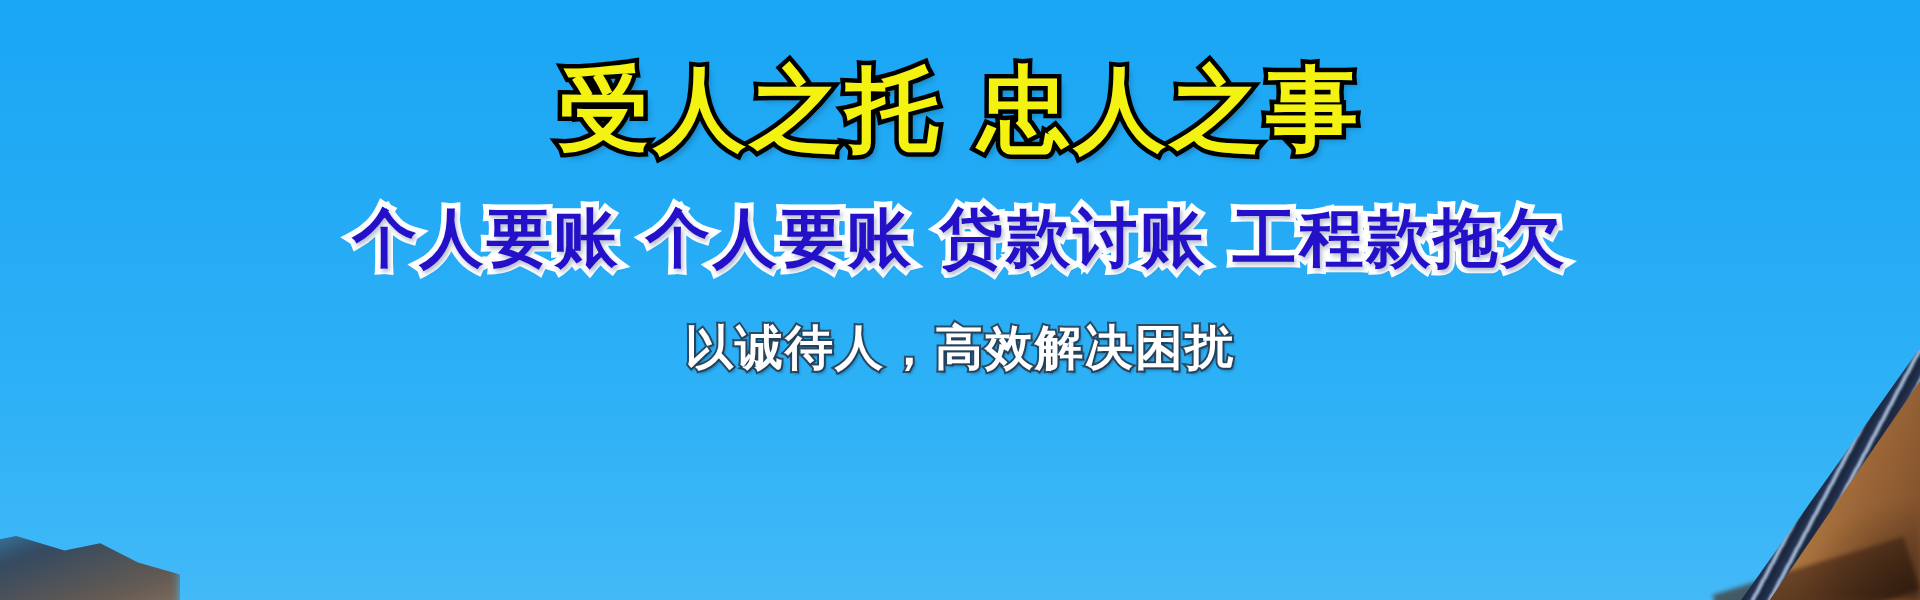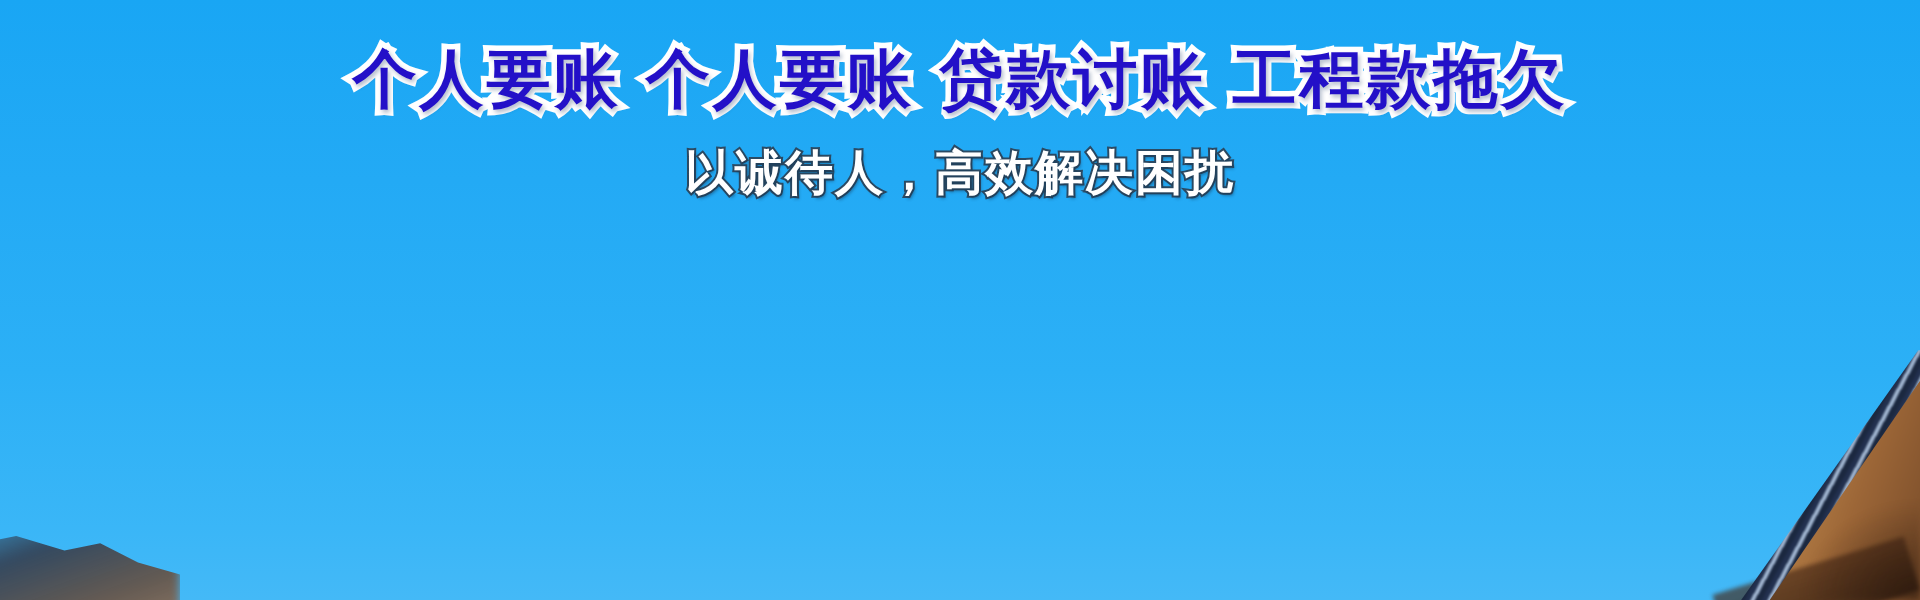--- a/index.html
+++ b/index.html
@@ -141,21 +141,21 @@
     color: #2310c8;
     white-space: nowrap;
     -webkit-text-stroke: 11px #ffffff;
     paint-order: stroke fill;
     text-shadow:
       2px 3px 4px rgba(10,40,90,0.30);
   }
 
   
   .tagline {
-    margin-top: 32px;
+    margin-top: 48px;
     font-size: 48px;
     font-weight: 700;
     line-height: 1.1;
     letter-spacing: 2px;
     color: #ffffff;
     white-space: nowrap;
     -webkit-text-stroke: 4px #2b4a63;
     paint-order: stroke fill;
     text-shadow:
       2px 3px 3px rgba(20,50,80,0.45);
@@ -172,19 +172,20 @@
 
     <div class="roof-right-wrap">
       <div class="roof-right-body"></div>
       <div class="roof-right-beam"></div>
       <div class="roof-right-ridge"></div>
       <div class="roof-right-shadow"></div>
     </div>
   </div>
 
   <div class="text-stack">
+    <div class="headline">受人之托 忠人之事</div>
 
     <div class="services">个人要账 个人要账 贷款讨账 工程款拖欠</div>
 
     <div class="tagline">以诚待人，高效解决困扰</div>
   </div>
 
 </div>
 
 </body></html>

